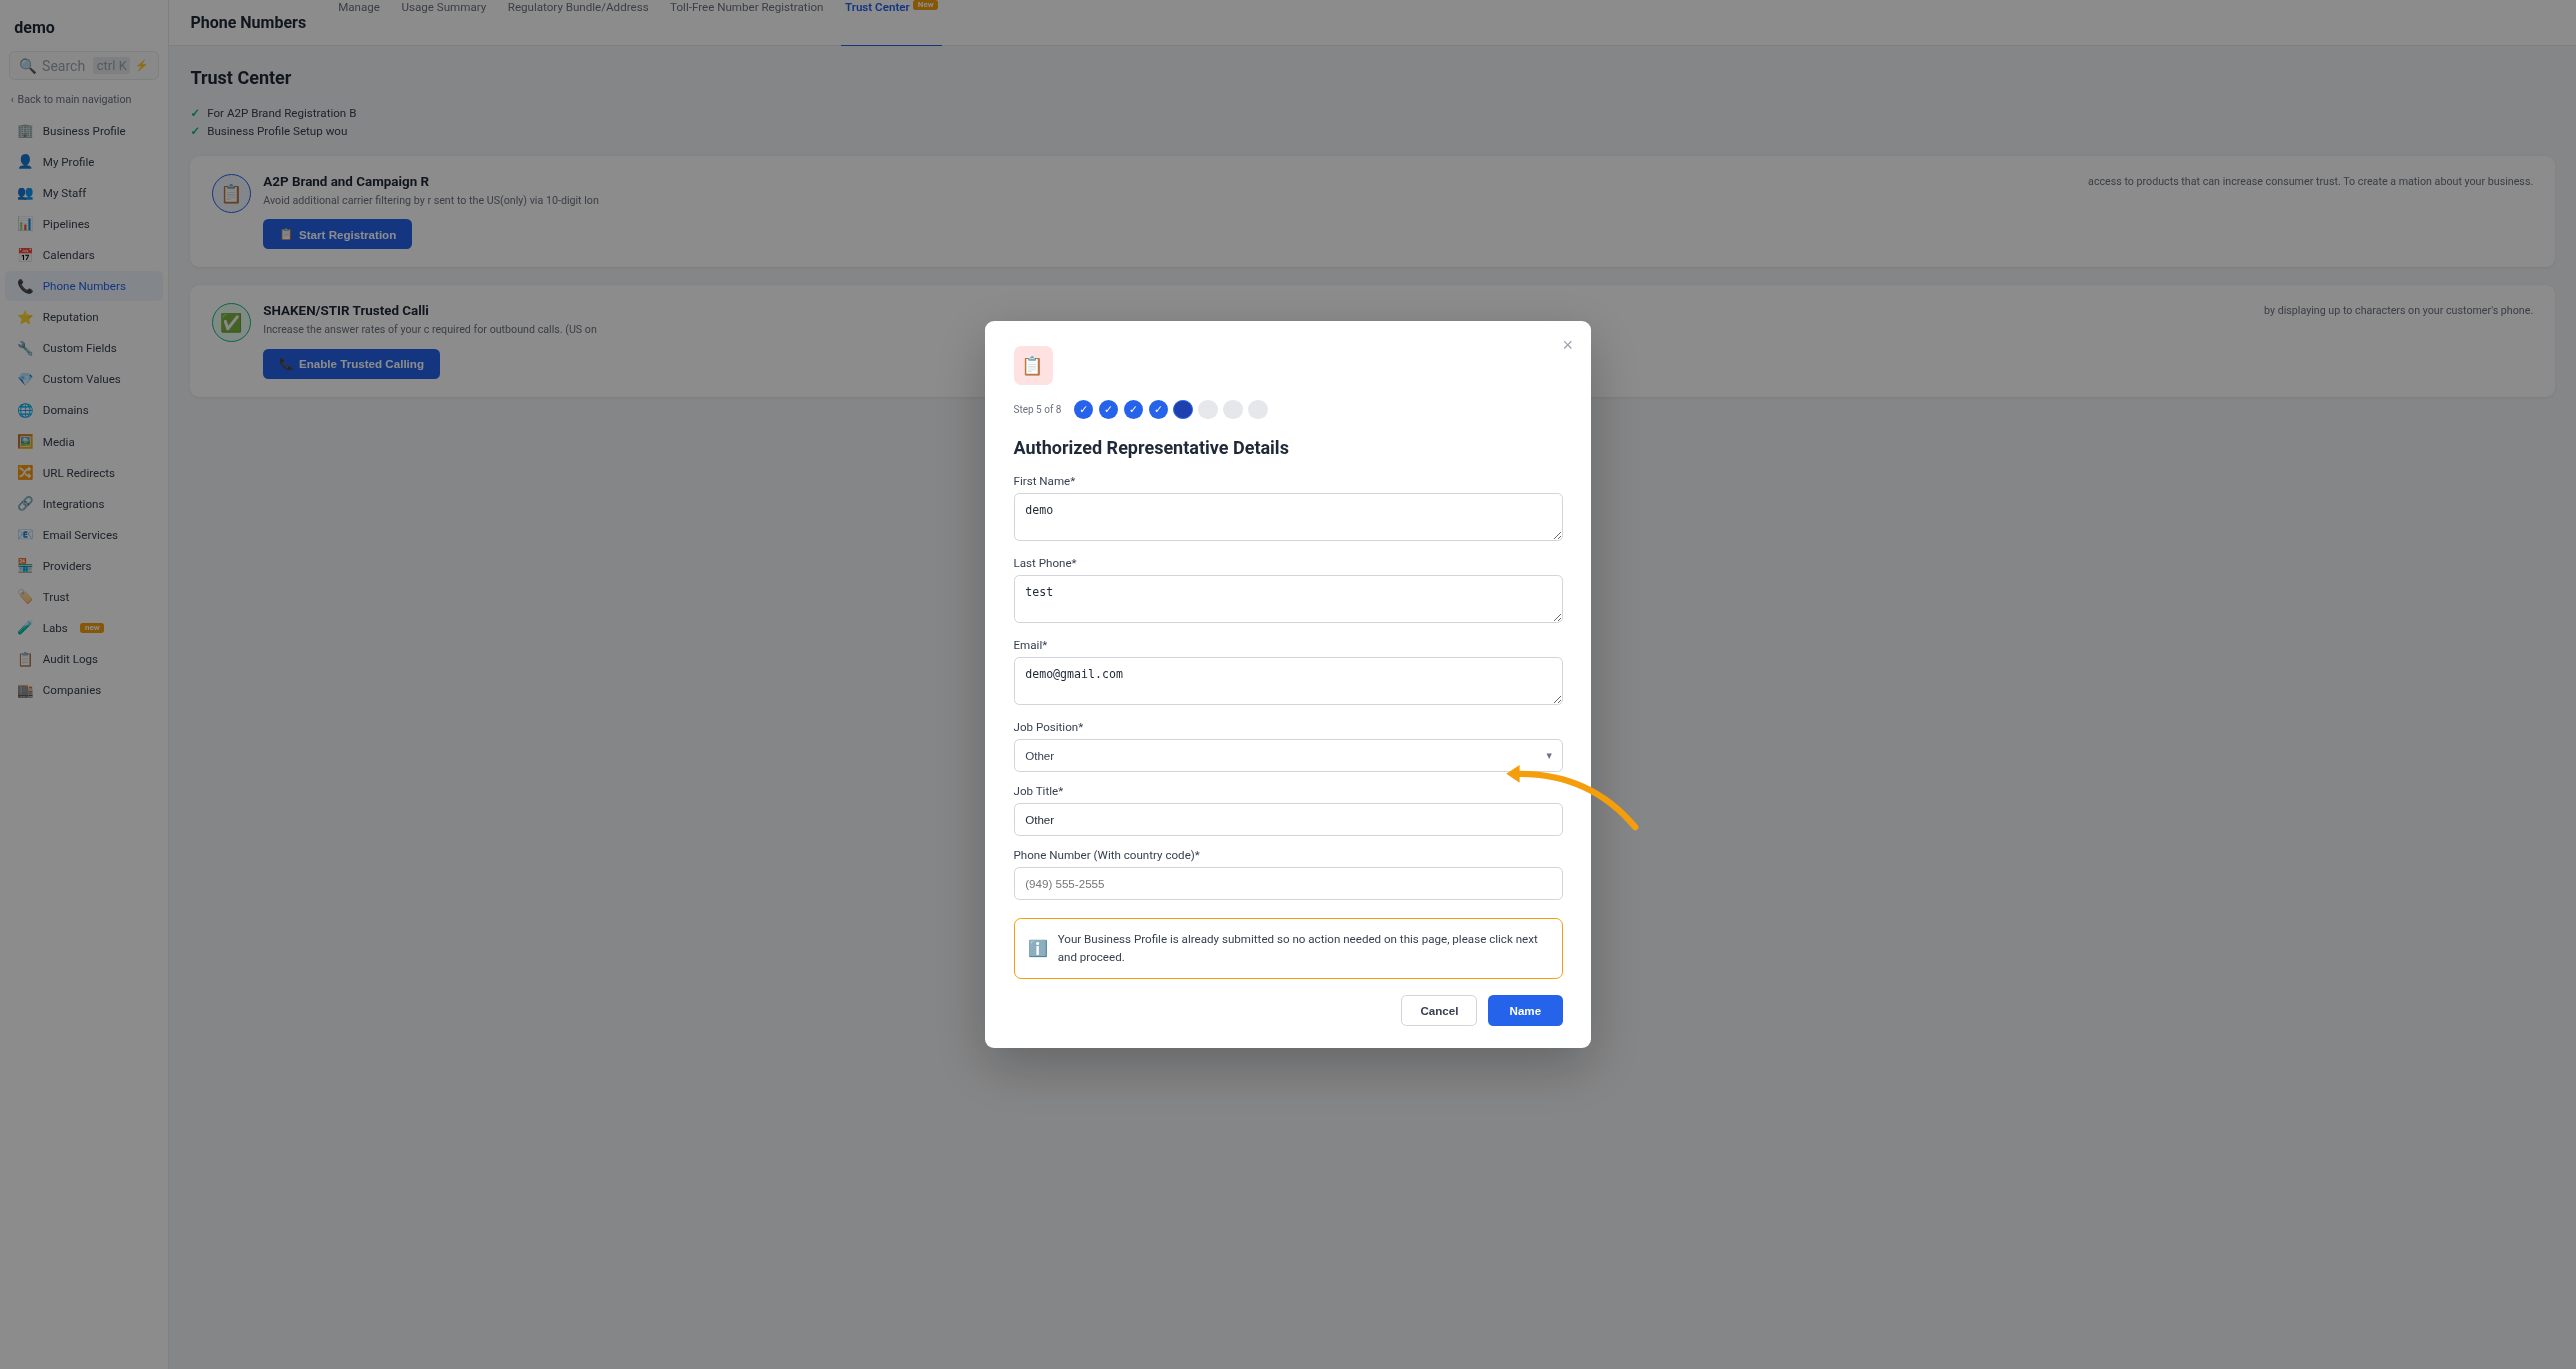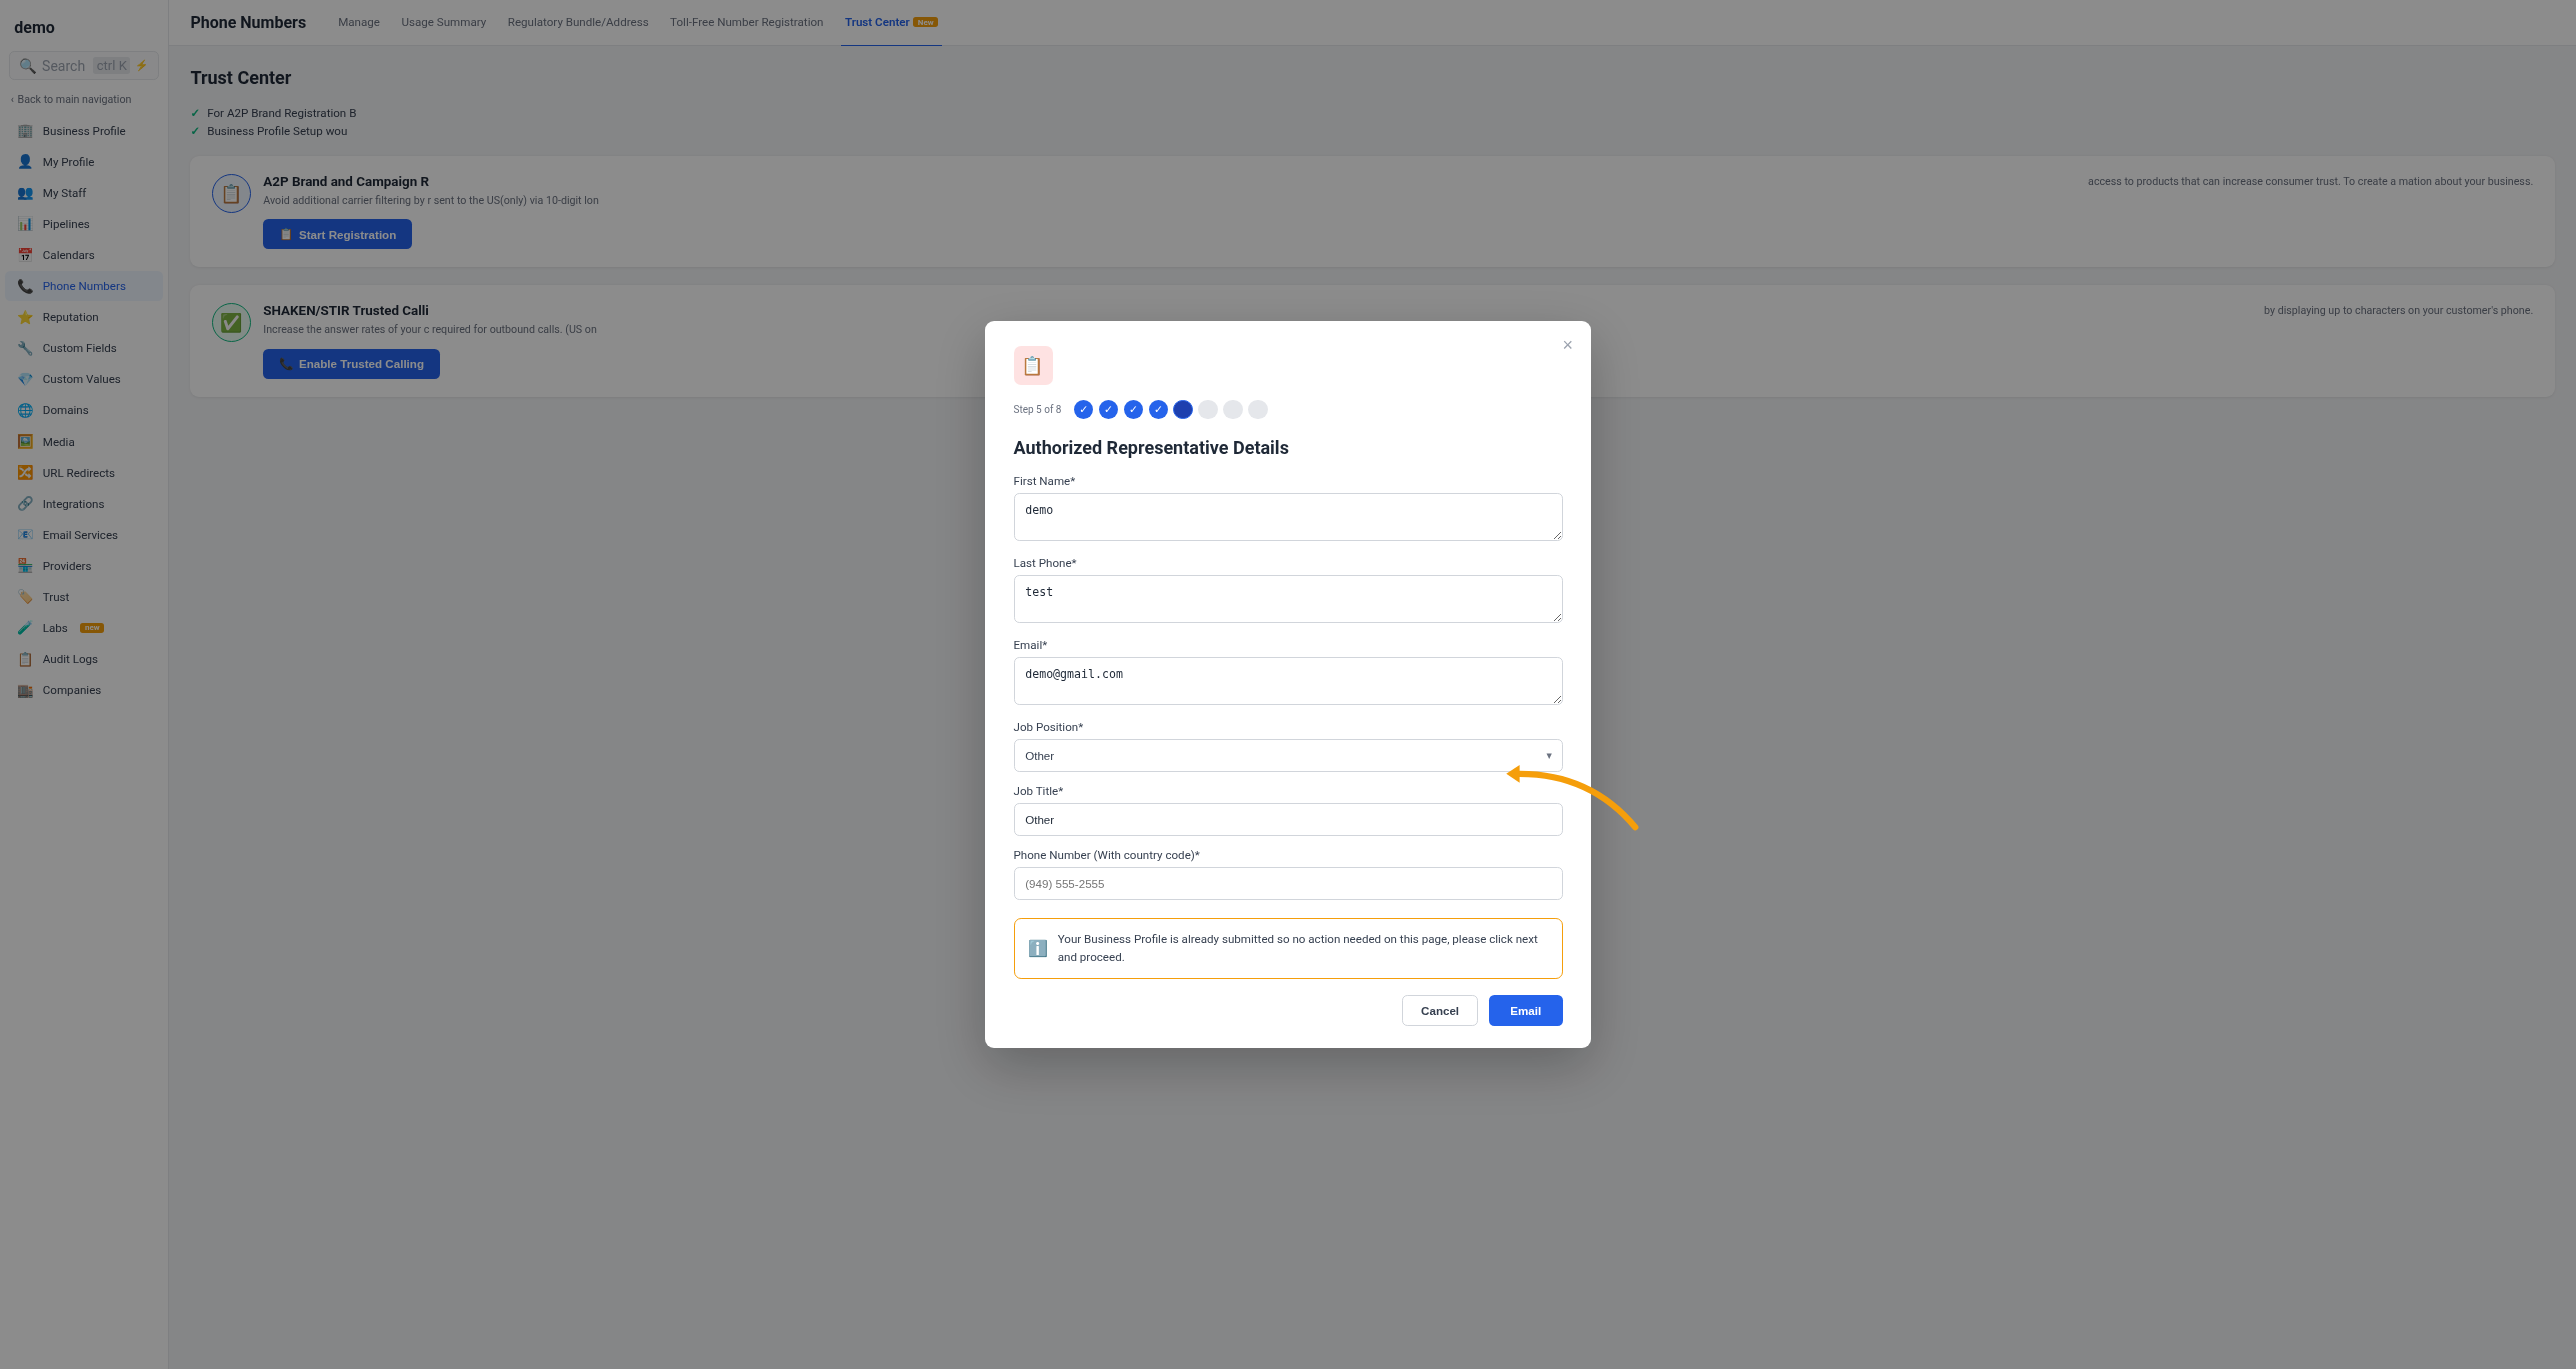--- a/index.html
+++ b/index.html
@@ -75,21 +75,21 @@
       gap: 21.4px;
       height: 46px;
     }
     .topnav-title { font-size: 16px; font-weight: 700; color: #1f2937; margin-right: 7.1px; }
     .topnav-tab {
       font-size: 11.6px;
       color: #6b7280;
       padding: 0 3.6px;
       height: 46px;
       display: flex;
-      align-items: center;
+      align-items: flex-start;
       cursor: pointer;
       border-bottom: 1.8px solid transparent;
       position: relative;
     }
     .topnav-tab.active { color: #2563eb; border-bottom: 1.8px solid #2563eb; font-weight: 600; }
     .topnav-tab .tab-new { background: #f59e0b; color: #fff; font-size: 8px; padding: 0.9px 4.5px; border-radius: 2.7px; font-weight: 700; margin-left: 3.6px; }
 
     
     .page-content {
       flex: 1;
@@ -483,21 +483,21 @@
 
     <div style="position:relative;">
       <svg width="143" height="71" viewBox="0 0 160 80" style="position:absolute; right:-151px; top:-45px; pointer-events:none;">
         <path d="M 150 20 Q 100 10 40 40 L 50 30 M 40 40 L 55 35" stroke="#f59e0b" stroke-width="5" fill="none" stroke-linecap="round" stroke-linejoin="round"></path>
         <path d="M 40 40 L 30 55 L 55 45 Z" fill="#f59e0b"></path>
       </svg>
     </div>
 
     <div class="modal-footer">
       <button class="btn-cancel">Cancel</button>
-      <button class="btn-next">Email</button>
+      <button class="btn-next">Name</button>
     </div>
   </div>
 
   <svg width="178" height="89" viewBox="0 0 200 100" style="position:fixed; right:calc(50% - 374px); top:calc(50% + 71px); z-index:200; pointer-events:none; transform: scaleX(-1);">
     <path d="M 30 80 Q 80 20 160 20" stroke="#f59e0b" stroke-width="7" fill="none" stroke-linecap="round"></path>
     <polygon points="160,10 175,20 160,30" fill="#f59e0b"></polygon>
   </svg>
 </div>
 
 

